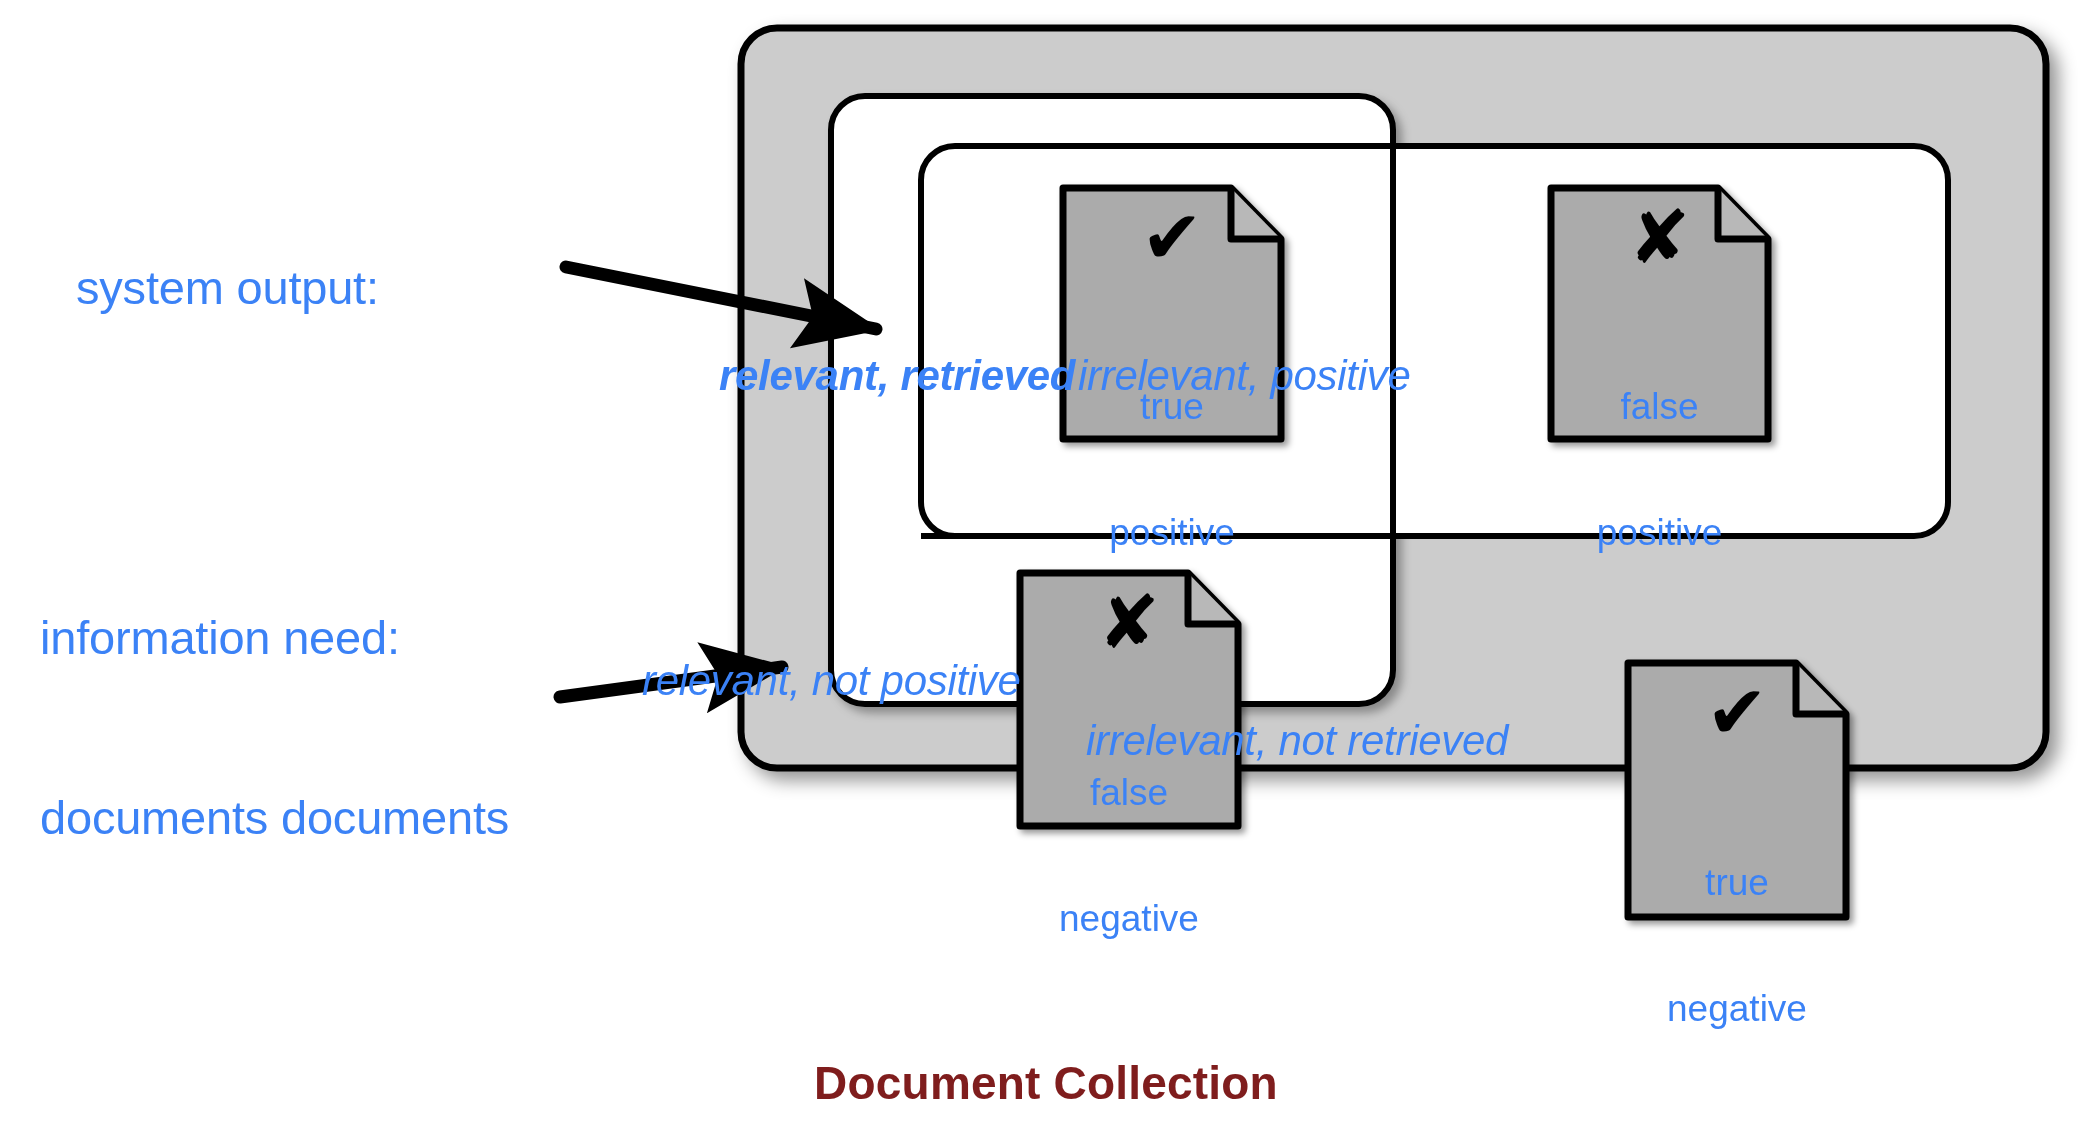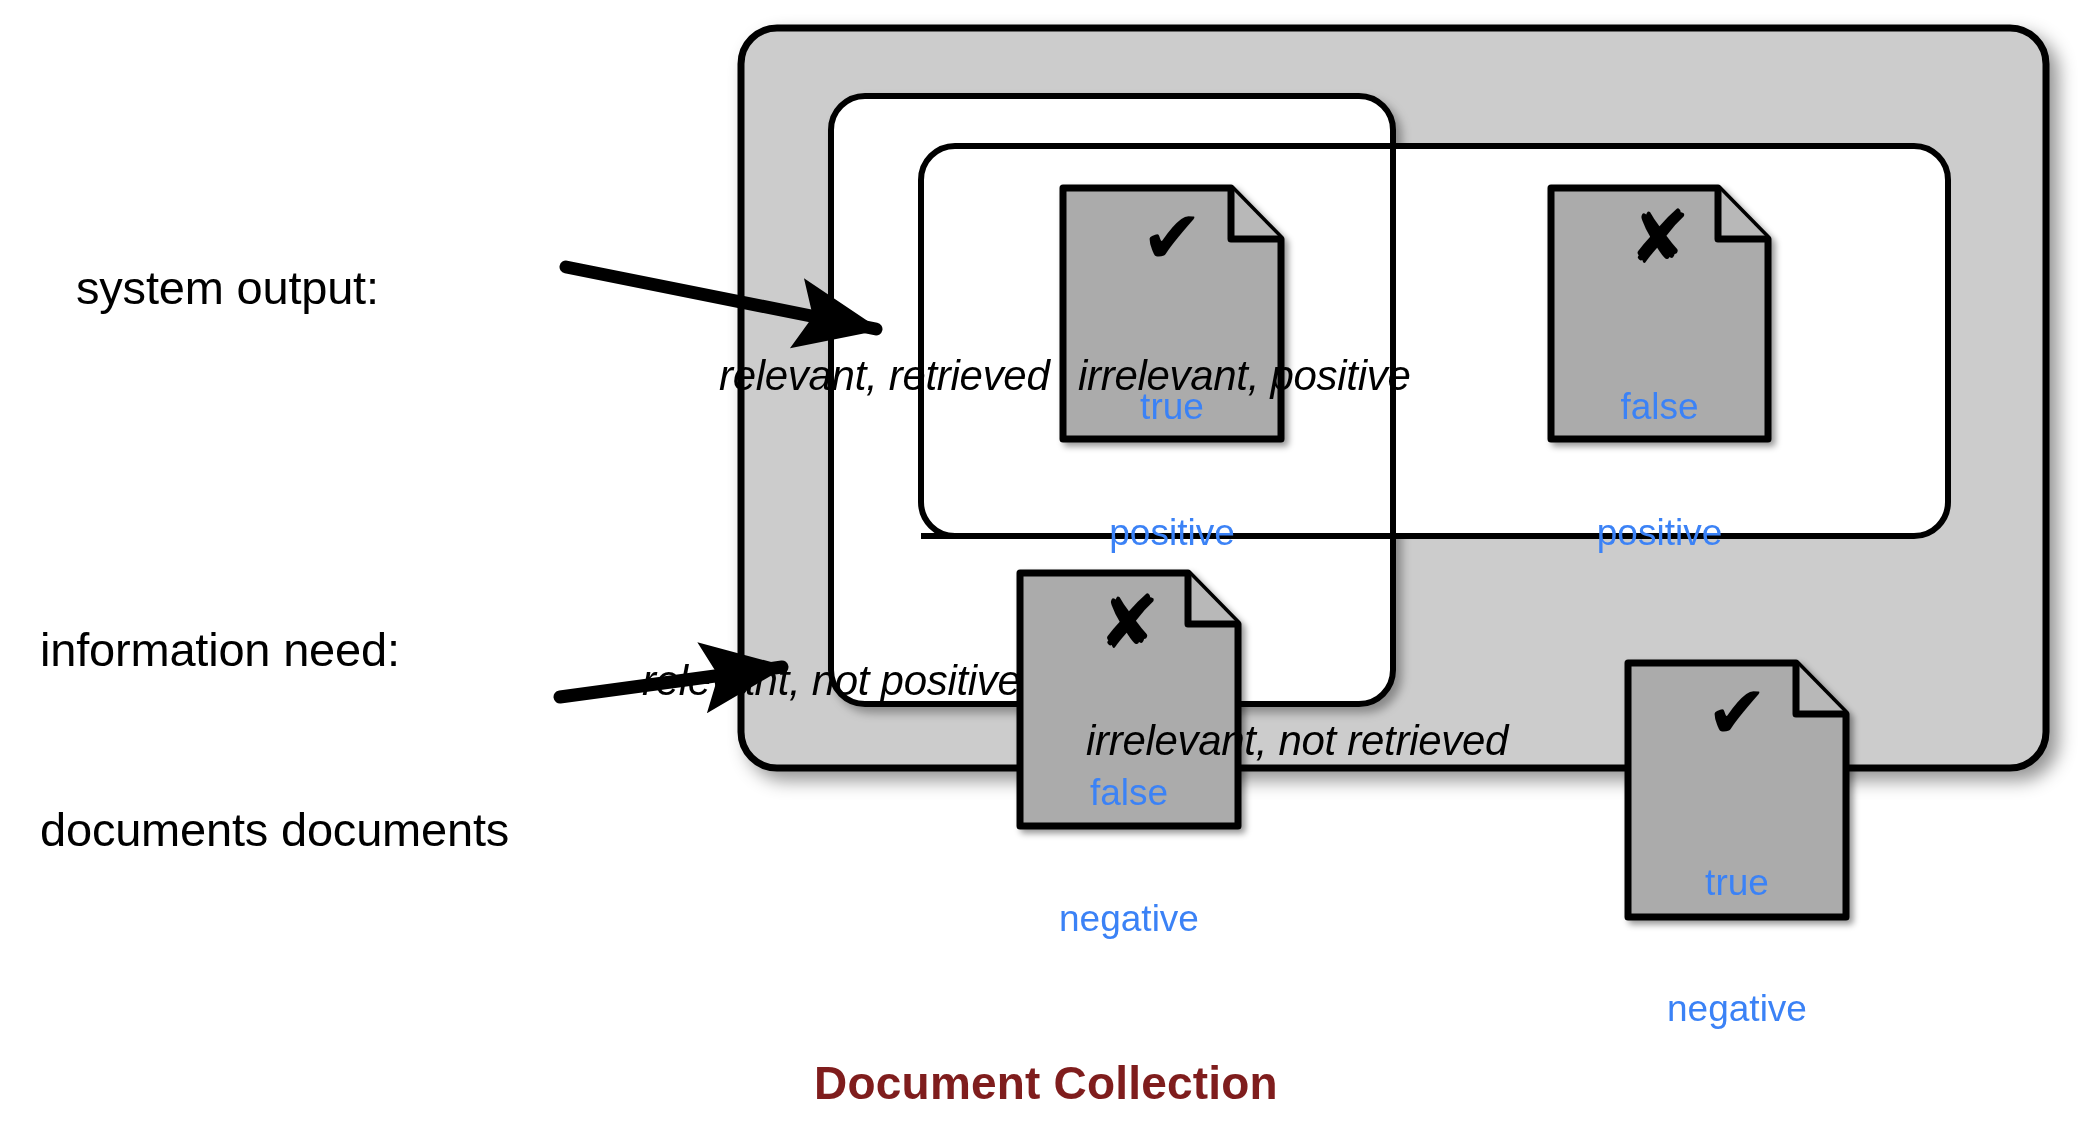--- a/index.html
+++ b/index.html
@@ -21,36 +21,36 @@
     height: 1134px;
   }
   #diagram-svg {
     position: absolute;
     left: 0; top: 0;
     width: 2092px;
     height: 1134px;
   }
   .txt {
     position: absolute;
-    color: #000000;
+    color: #3b82f6;
     white-space: pre;
   }
   .callout {
     font-size: 47px;
     line-height: 60px;
     letter-spacing: -0.2px;
   }
   .callout-1 { left: 76px;  top: 138px; }
-  .callout-2 { left: 40px;  top: 500px; }
+  .callout-2 { left: 40px;  top: 488px; }
   .quad-label {
     font-style: italic;
     font-size: 42px;
     letter-spacing: -0.3px;
   }
-  .ql-tp { left: 719px;  top: 352px; }
+  .ql-tp { left: 719px;  top: 352px; font-weight: bold; }
   .ql-fp { left: 1078px; top: 352px; }
   .ql-fn { left: 642px;  top: 657px; }
   .ql-tn { left: 1086px; top: 717px; }
   .doc-caption {
     position: absolute;
     text-align: center;
     font-size: 37px;
     line-height: 42px;
     color: #3b82f6;
     white-space: pre;

